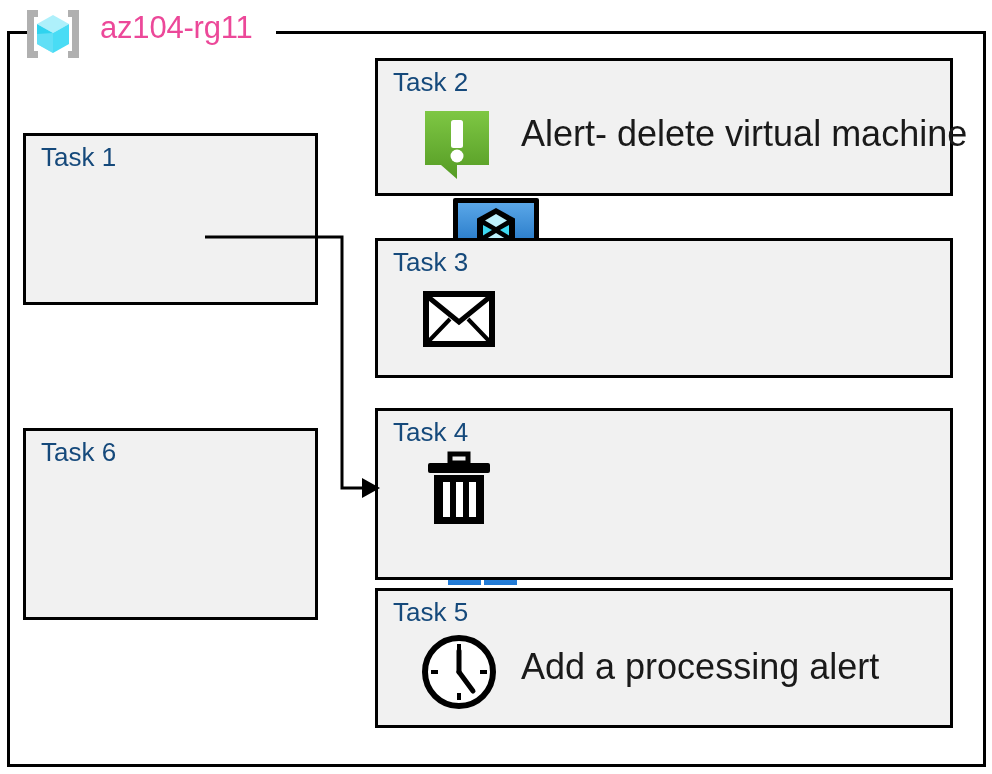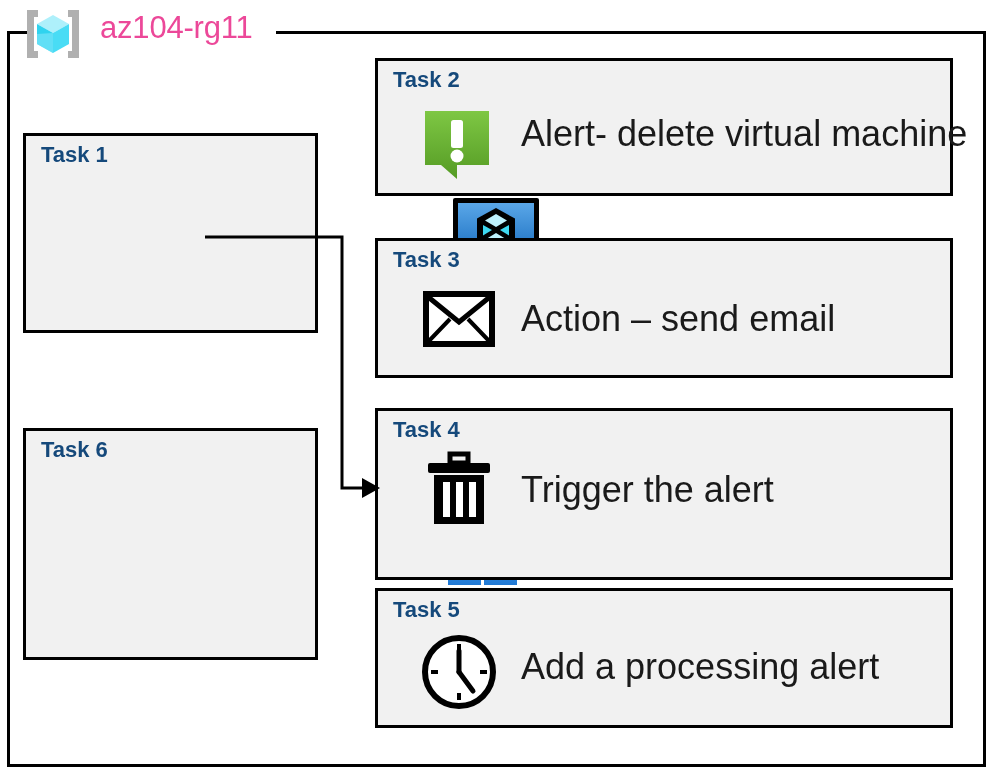--- a/index.html
+++ b/index.html
@@ -45,35 +45,35 @@
 
   
   .card {
     position: absolute;
     background: #f1f1f1;
     border: 3px solid #000;
   }
   .card-label {
     position: absolute;
     left: 15px; top: 6px;
-    font-size: 22px;
-    font-weight: bold;
+    font-size: 26px;
+    font-weight: normal;
     color: #15497b;
     white-space: nowrap;
   }
   .card-text {
     font-size: 36px;
     color: #1a1a1a;
     white-space: nowrap;
   }
 
   
   .card-left { left: 23px; width: 295px; }
-  #card-task1 { top: 133px; height: 200px; }
-  #card-task6 { top: 428px; height: 232px; }
+  #card-task1 { top: 133px; height: 172px; }
+  #card-task6 { top: 428px; height: 192px; }
   .left-icon {
     position: absolute;
     left: 50%;
     transform: translateX(-50%);
   }
   #icon-vm  { top: 196px; width: 94px; height: 88px; }
   #icon-log { top: 478px; width: 110px; height: 108px; }
   .left-caption {
     position: absolute;
     left: 0; width: 100%;
@@ -212,39 +212,37 @@
 
   <div class="card card-right" id="card-task3">
     <div class="card-label">Task 3</div>
     <div class="row-icon" style="top:50px">
       <svg width="72" height="56" viewBox="0 0 72 56">
         <rect x="3" y="3" width="66" height="50" fill="#fff" stroke="#000" stroke-width="6"></rect>
         <path d="M4 5 L36 31 L68 5" fill="none" stroke="#000" stroke-width="5"></path>
         <path d="M4 52 L27 28 M68 52 L45 28" fill="none" stroke="#000" stroke-width="4"></path>
       </svg>
     </div>
-    <div class="row-text card-text" style="top:57px">Action – send email</div>
   </div>
 
   <div class="card card-right" id="card-task4">
     <div class="card-label">Task 4</div>
     <div class="row-icon" style="top:40px;left:48px">
       <svg width="66" height="76" viewBox="0 0 66 76">
 
         <path d="M24 3 L42 3 L42 12 L24 12 Z" fill="none" stroke="#000" stroke-width="5"></path>
 
         <rect x="2" y="12" width="62" height="10" rx="2" fill="#000"></rect>
 
         <path d="M8 24 L58 24 L58 73 L8 73 Z" fill="#000"></path>
         <rect x="17" y="31" width="7" height="35" fill="#fff"></rect>
         <rect x="30" y="31" width="7" height="35" fill="#fff"></rect>
         <rect x="43" y="31" width="7" height="35" fill="#fff"></rect>
       </svg>
     </div>
-    <div class="row-text card-text" style="top:58px">Trigger the alert</div>
   </div>
 
   <div class="card card-right" id="card-task5">
     <div class="card-label">Task 5</div>
     <div class="row-icon" style="top:42px;left:42px">
       <svg width="78" height="78" viewBox="0 0 78 78">
         <circle cx="39" cy="39" r="34" fill="#fff" stroke="#000" stroke-width="6"></circle>
 
         <rect x="37" y="11" width="4" height="7" fill="#000"></rect>
         <rect x="60" y="37" width="7" height="4" fill="#000"></rect>

